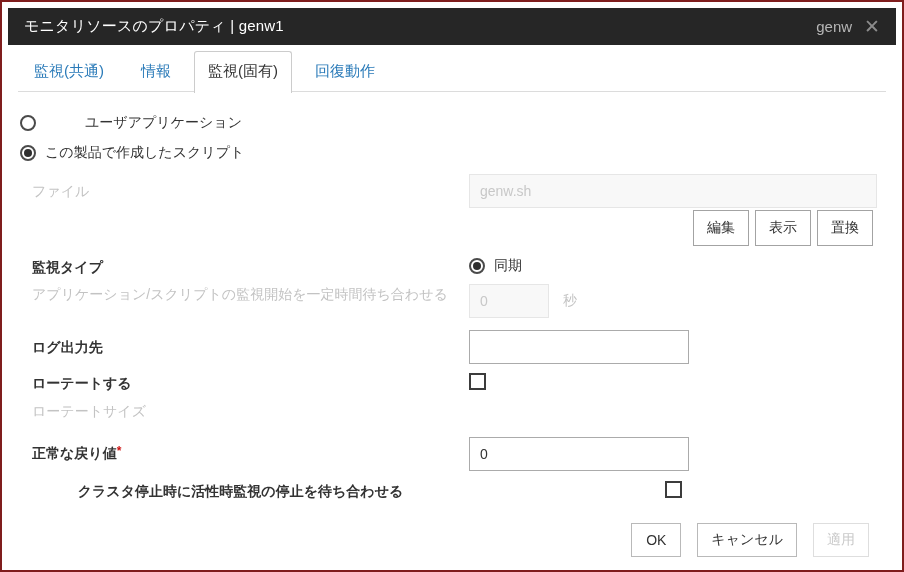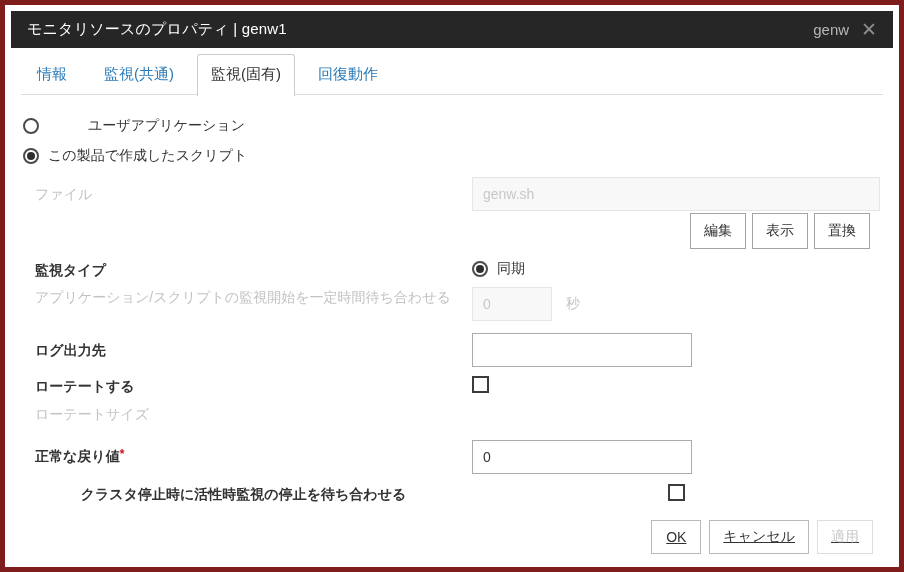--- a/index.html
+++ b/index.html
@@ -4,21 +4,21 @@
 <style>
   * { box-sizing: border-box; }
   html,body { margin:0; padding:0; background:#fff; }
   body {
     width:904px; height:572px;
     font-family:"Liberation Sans","DejaVu Sans",sans-serif;
     color:#333; font-size:14px;
   }
   .dialog {
     width:904px; height:572px;
-    border:5px solid #7f1d1d;
+    border:2px solid #7f1d1d;
     background:#fff;
     position:relative;
     overflow:hidden;
   }
   
   .titlebar {
     margin:6px 6px 0 6px;
     height:37px;
     background:#262626;
     color:#fff;
@@ -111,22 +111,22 @@
     border:1px solid #a3a3a3; color:#333;
     font-family:inherit; font-size:14px;
     height:36px; min-width:50px; padding:0 13px;
     cursor:pointer;
   }
   .file-btn-row {
     display:flex; justify-content:flex-end; gap:6px;
     padding-right:29px; margin-top:2px;
   }
   .footer {
-    position:absolute; right:26px; bottom:13px;
-    display:flex; gap:8px;text-decoration:underline;
+    position:absolute; right:33px; bottom:13px;
+    display:flex; gap:16px;
   }
   .footer .btn { height:34px; border-color:#b9b9b9; }
   .btn:disabled { color:#c9c9c9; border-color:#dedede; cursor:default; }
   
   .mt6 { margin-top:6px; } .mt4 { margin-top:4px; }
   .mt8 { margin-top:8px;gap:40px; } .mt9 { margin-top:9px; }
   .mt10 { margin-top:10px;text-align:center; } .mt12 { margin-top:12px; } .mt3 { margin-top:15px; }
   .stack > .radio-row { height:28px; padding-left:0; }
 </style>
 </head>
@@ -134,22 +134,22 @@
 
 <div class="dialog">
 
   <div class="titlebar">
     <div class="title">モニタリソースのプロパティ | genw1</div>
     <div class="resname">genw</div>
     <div class="close">✕</div>
   </div>
 
   <div class="tabs">
+    <div class="tab">監視(共通)</div>
     <div class="tab">情報</div>
-    <div class="tab">監視(共通)</div>
     <div class="tab active">監視(固有)</div>
     <div class="tab">回復動作</div>
   </div>
 
   <div class="content">
 
     <div class="radio-row mt8">
       <span class="radio">
           <span class="dot"></span>
         </span>

